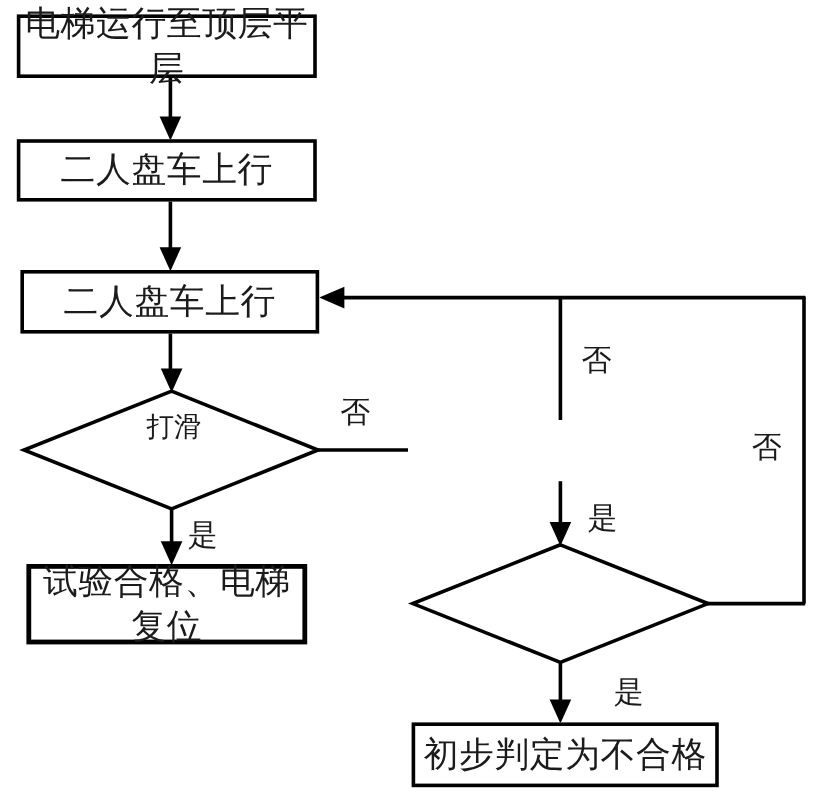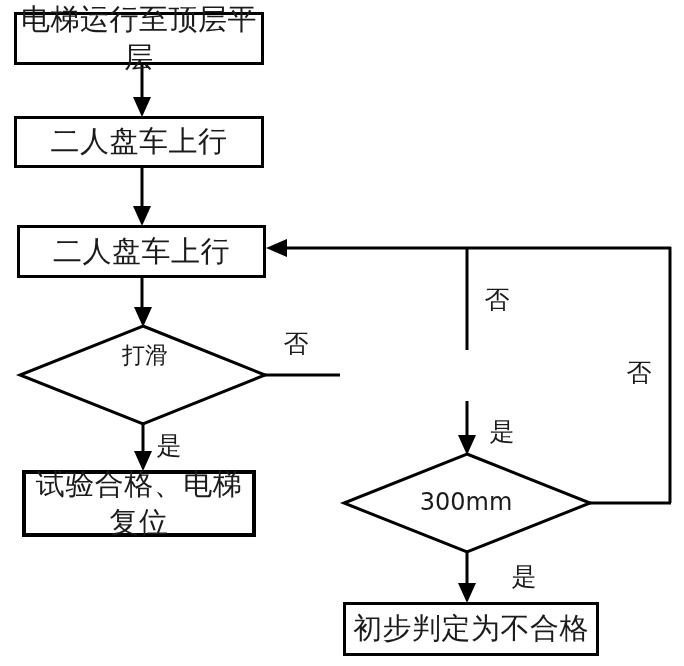--- a/index.html
+++ b/index.html
@@ -115,21 +115,20 @@
       <span>试验合格、电梯</span><br>
       <span>复位</span>
     </span>
   </div>
 
   <div class="node" style="left:343px; top:602px; width:256px; height:54px;">
     <span>初步判定为不合格</span>
   </div>
 
   <div class="diamond-label" style="left:145px; top:340px;">打滑</div>
-  <div class="diamond-label numeric" style="left:466px; top:488px;">300mm</div>
 
   <div class="free-label" style="left:296px; top:327px;">否</div>
   <div class="free-label" style="left:169px; top:429px;">是</div>
   <div class="free-label" style="left:497px; top:283px;">否</div>
   <div class="free-label" style="left:502px; top:415px;">是</div>
   <div class="free-label" style="left:639px; top:356px;">否</div>
   <div class="free-label" style="left:524px; top:560px;">是</div>
 
 </div>
 

